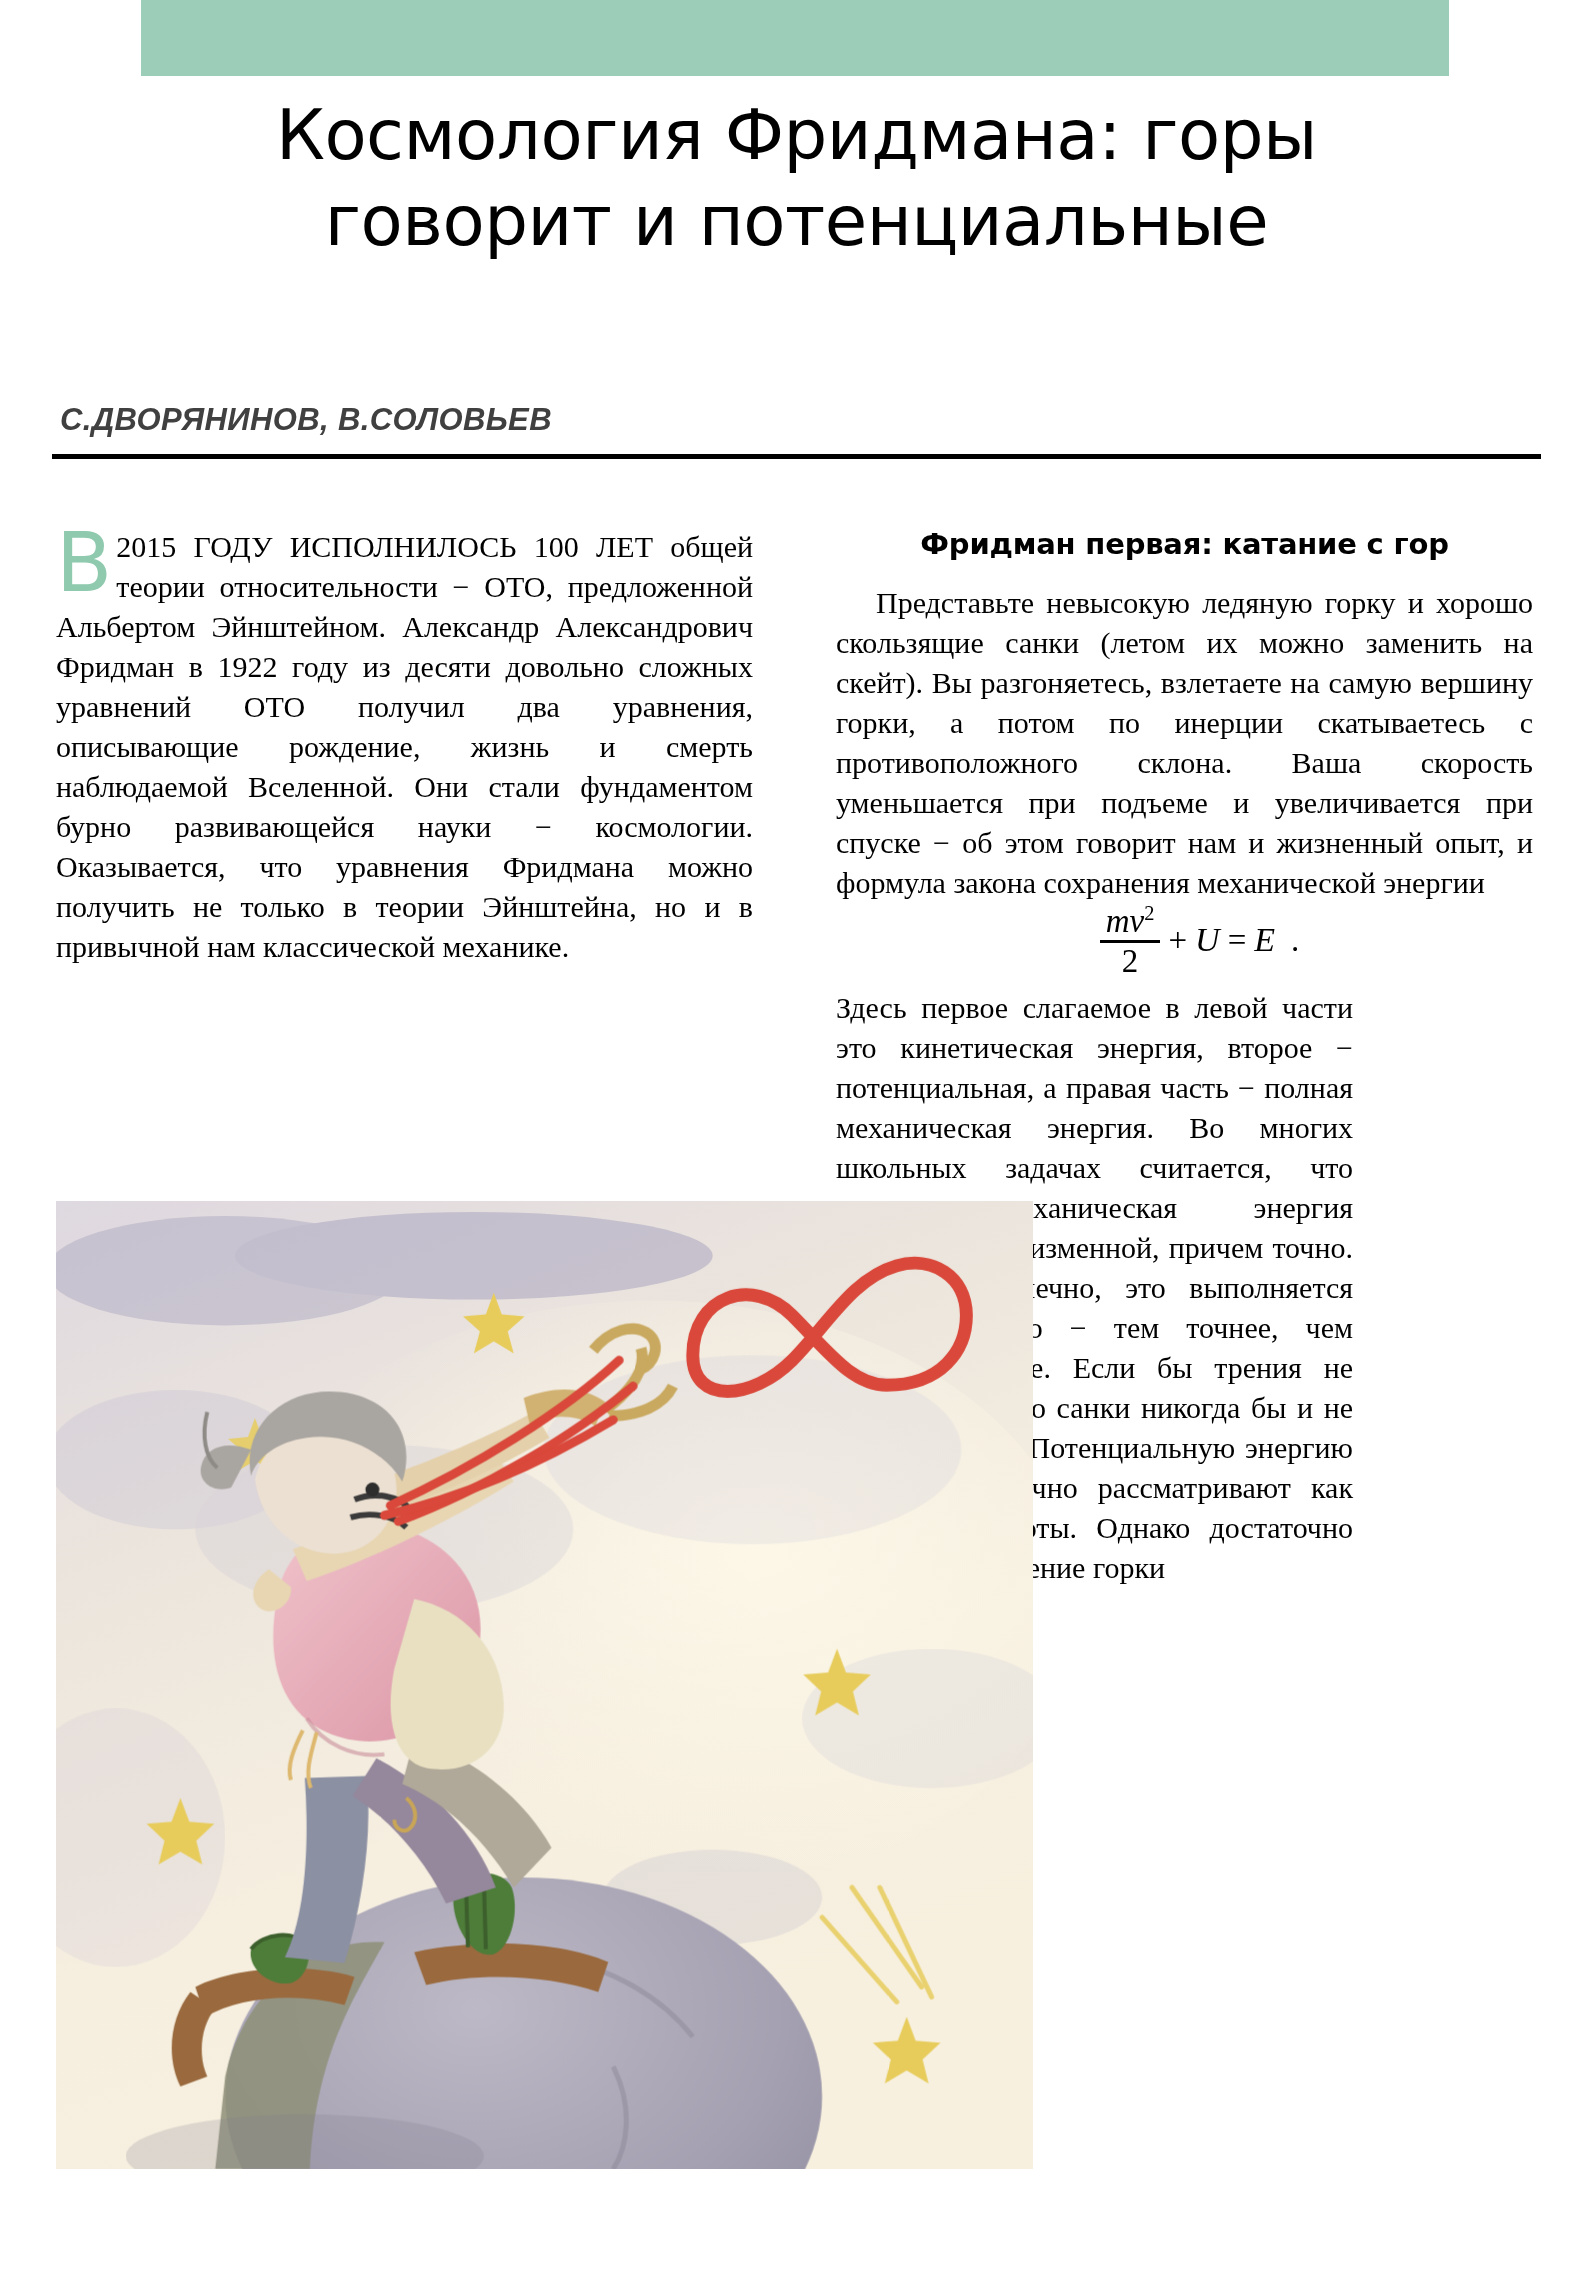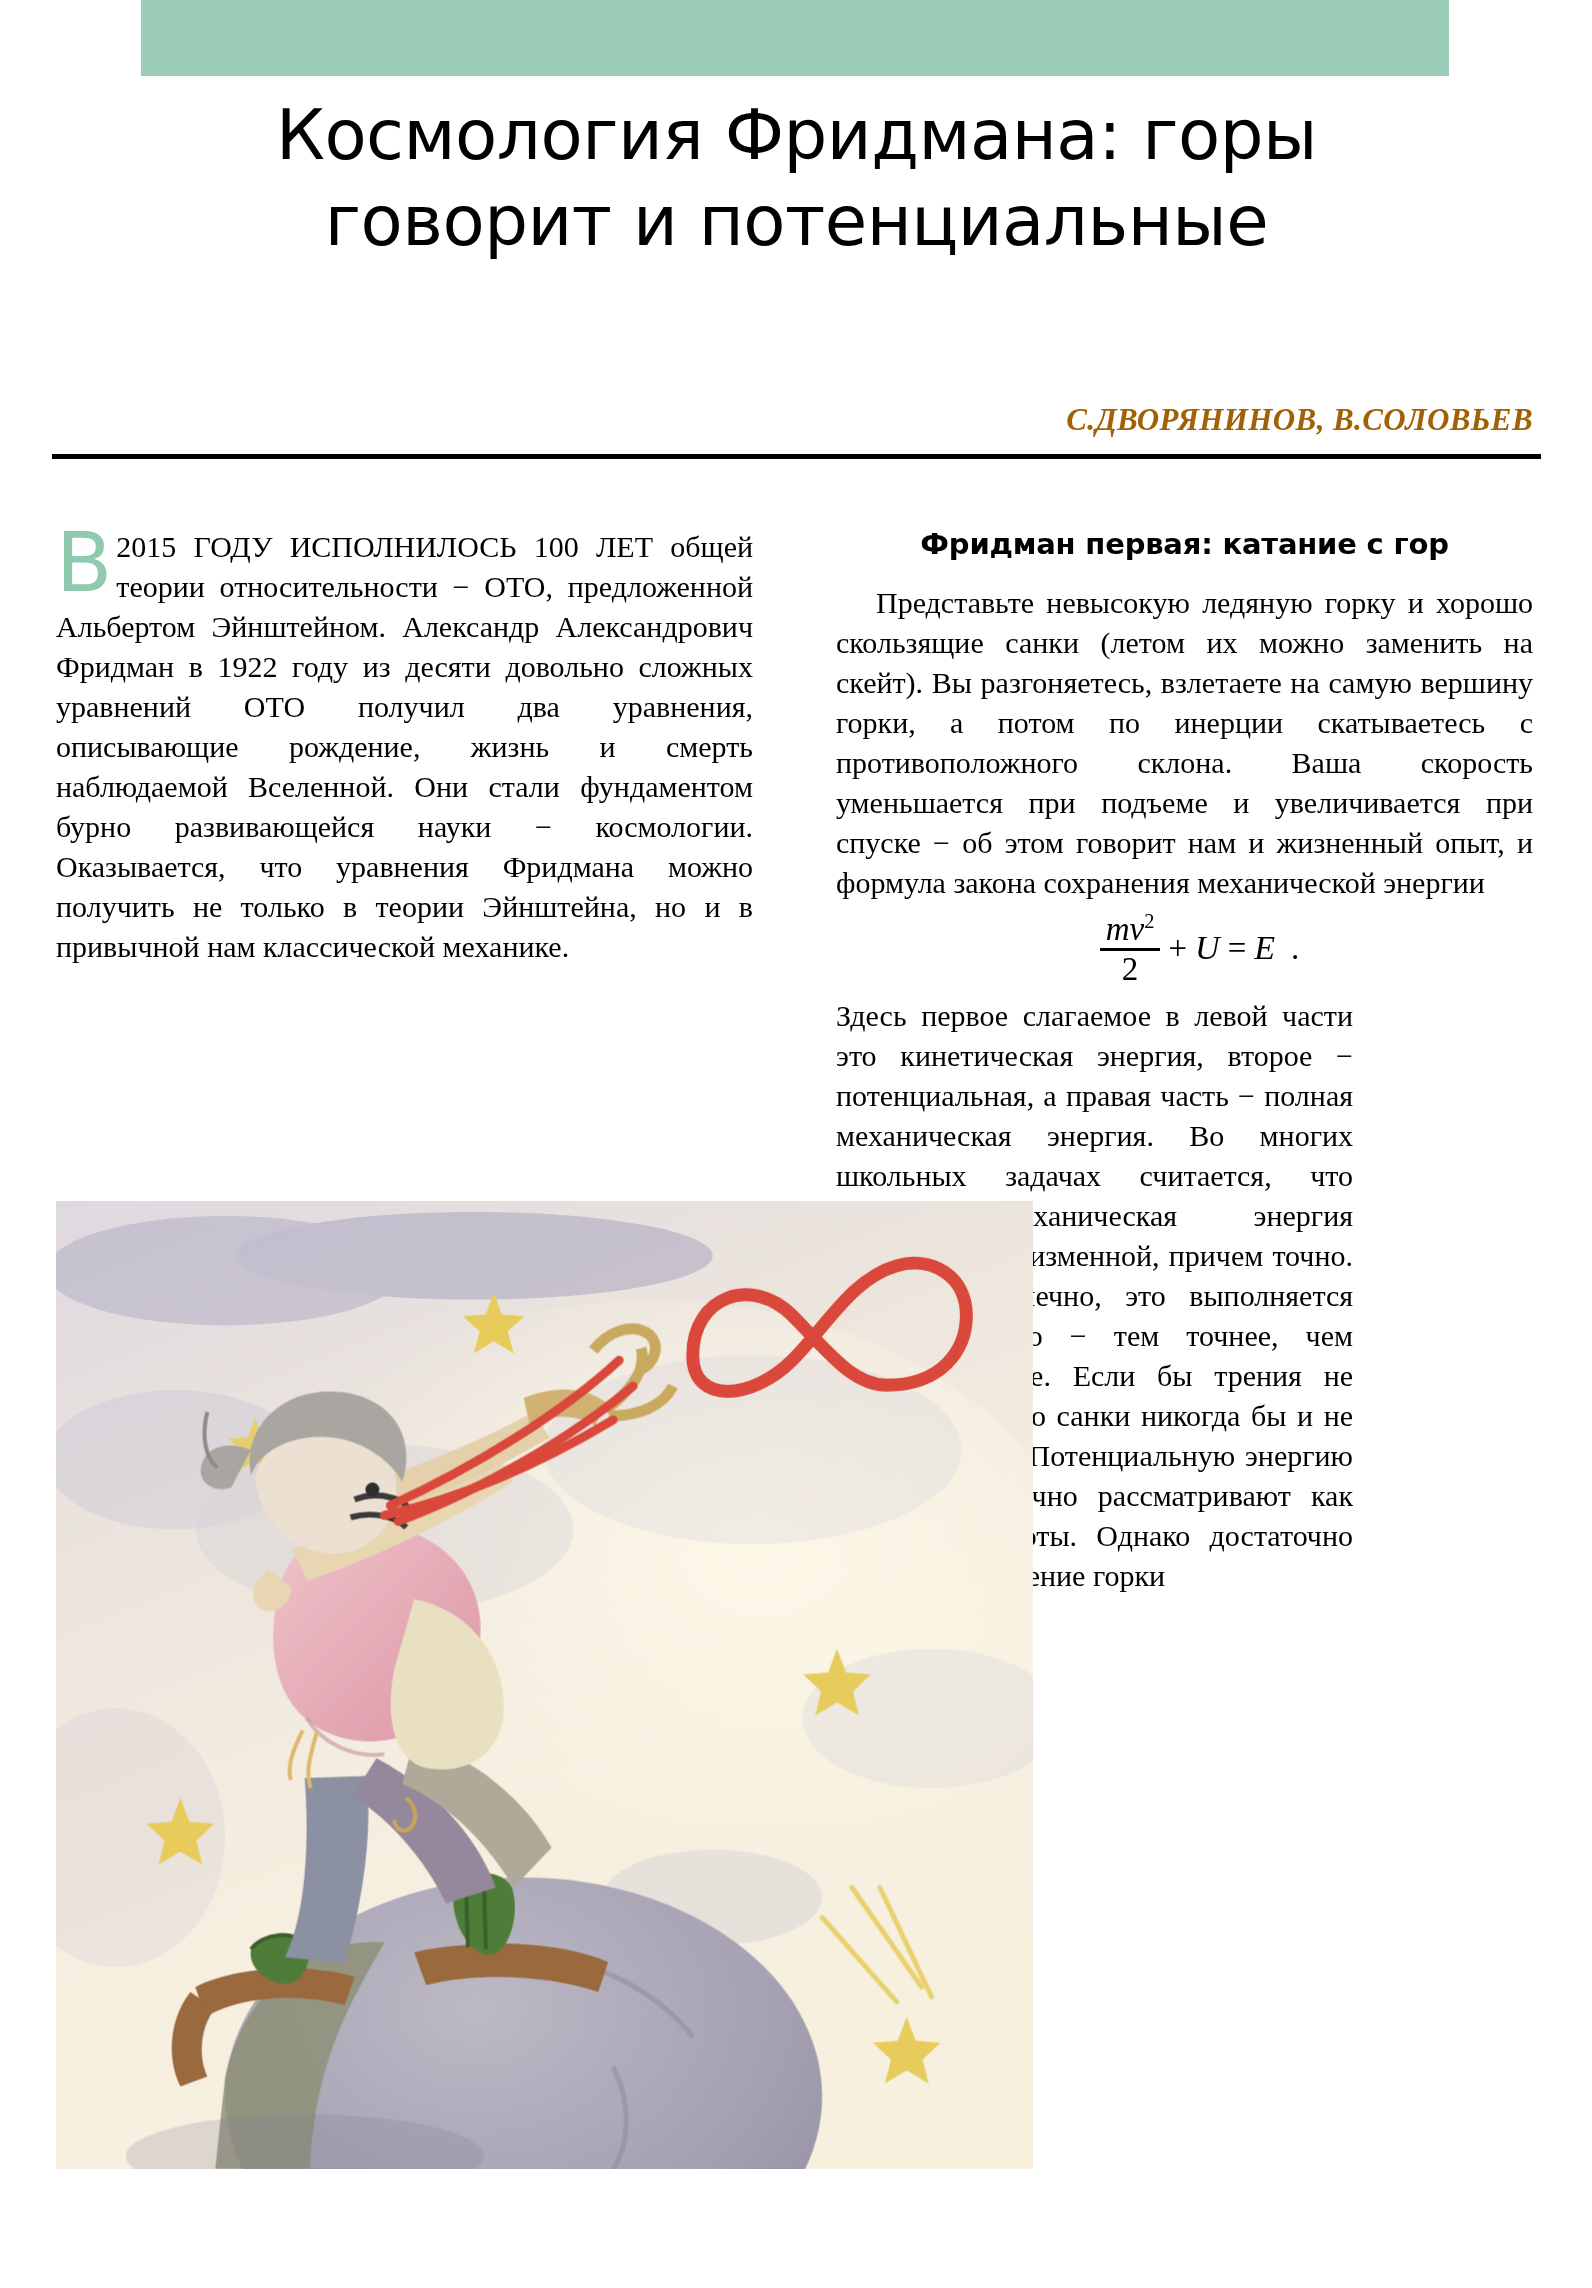--- a/index.html
+++ b/index.html
@@ -44,27 +44,27 @@
     color: #000000;
     white-space: nowrap;
   }
 
   
   #authors {
     position: absolute;
     left: 60px;
     top: 402px;
     width: 1473px;
-    text-align: right;
-    font-family: Liberation Serif, serif;
+    text-align: left;
+    font-family: Liberation Sans, sans-serif;
     font-weight: bold;
     font-style: italic;
     font-size: 31px;
     letter-spacing: 0.4px;
-    color: #a16207;
+    color: #404040;
   }
 
   
   #rule {
     position: absolute;
     left: 52px;
     top: 454px;
     width: 1489px;
     height: 5px;
     background: #000000;
@@ -120,21 +120,21 @@
     font-weight: bold;
     font-size: 29px;
     text-align: center;
     color: #000000;
     margin: 0 0 22px 0;
     letter-spacing: -0.2px;
   }
 
   
   #formula {
-    margin: 8px 0 10px 0;
+    margin: 0 0 10px 0;
     text-align: center;
     font-family: "Liberation Serif", "DejaVu Serif", serif;
     font-style: italic;
     font-size: 34px;
     color: #000000;
     display: flex;
     align-items: center;
     justify-content: center;
     gap: 6px;
     padding-left: 30px;

